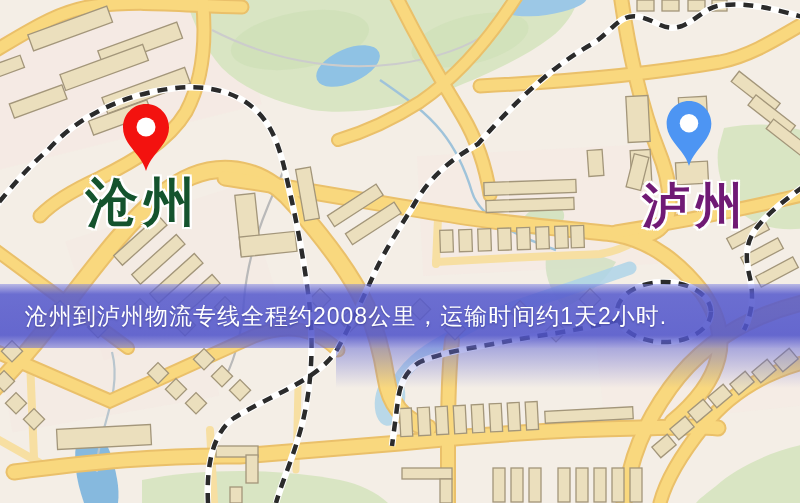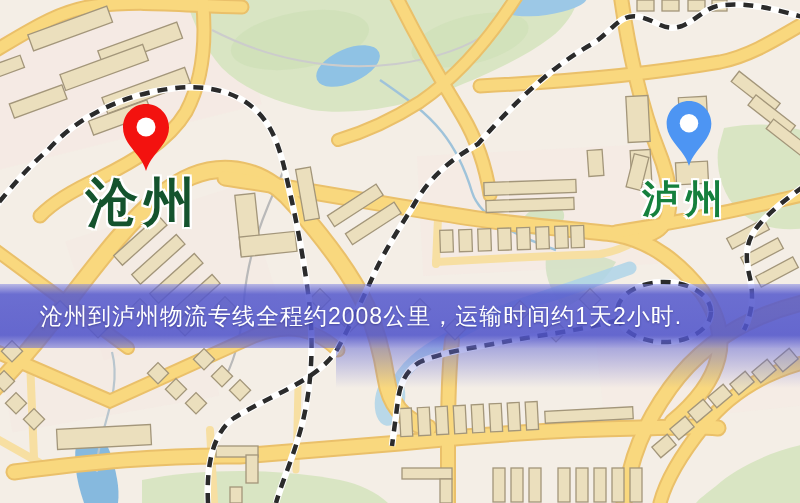--- a/index.html
+++ b/index.html
@@ -15,25 +15,25 @@
     position:absolute;
     font-family:"Liberation Serif","DejaVu Serif",serif;
     font-weight:bold;
     letter-spacing:5px;
     white-space:nowrap;
     text-shadow:
       -2px -2px 0 #fff, 2px -2px 0 #fff, -2px 2px 0 #fff, 2px 2px 0 #fff,
       0 -2px 0 #fff, 0 2px 0 #fff, -2px 0 0 #fff, 2px 0 0 #fff;
   }
   .label-origin{left:86px;top:168px;font-size:52px;color:#14532d;}
-  .label-dest{left:642px;top:174px;font-size:38px;color:#15803d;}
+  .label-dest{left:642px;top:174px;font-size:48px;color:#701a75;}
   .banner{
     position:absolute;left:0;right:0;top:284px;height:64px;
     display:flex;align-items:center;
-    padding-left:40px;box-sizing:border-box;
+    padding-left:25px;box-sizing:border-box;
     background:linear-gradient(180deg,
       rgba(122,126,226,0.48) 0%,
       rgba(85,89,205,0.86) 16%,
       rgba(81,85,203,0.88) 80%,
       rgba(104,108,216,0.55) 100%);
   }
   .banner span{
     color:#ffffff;font-size:23px;letter-spacing:1px;
     text-shadow:0 1px 2px rgba(40,40,120,0.55);
     white-space:nowrap;

